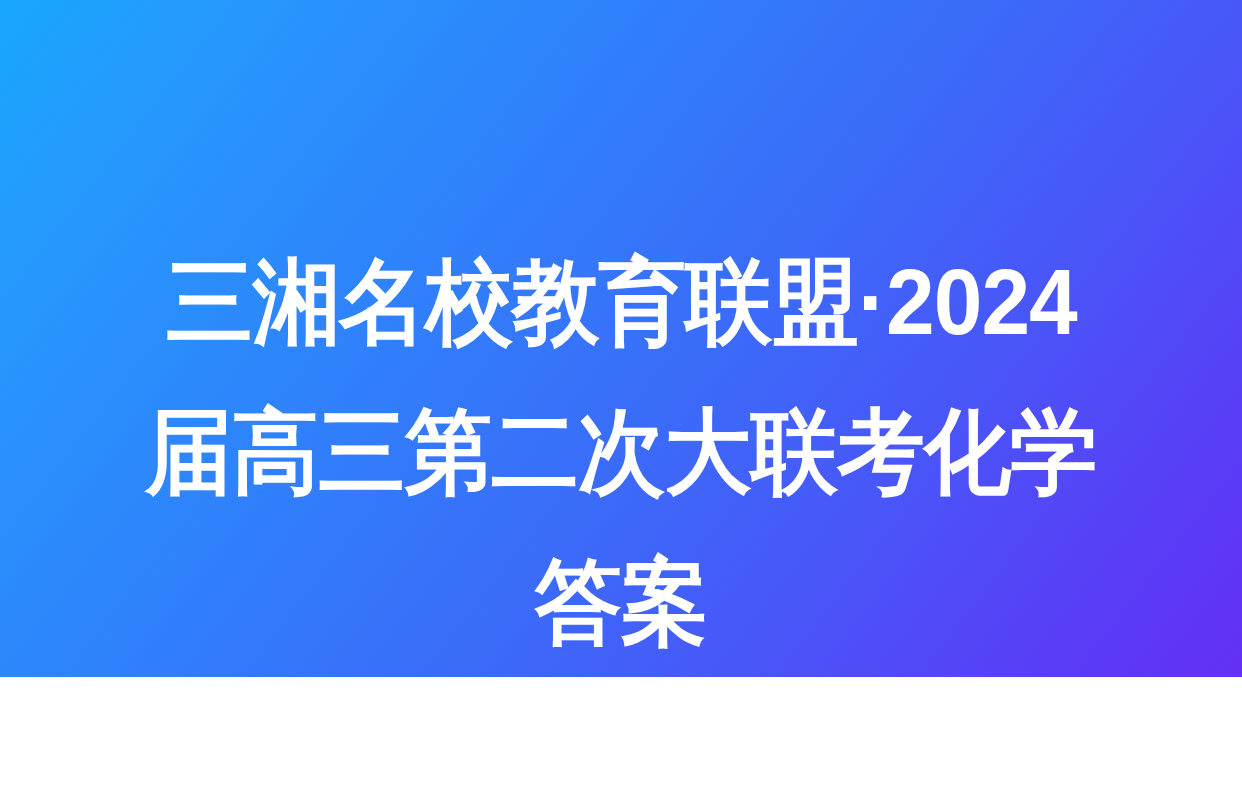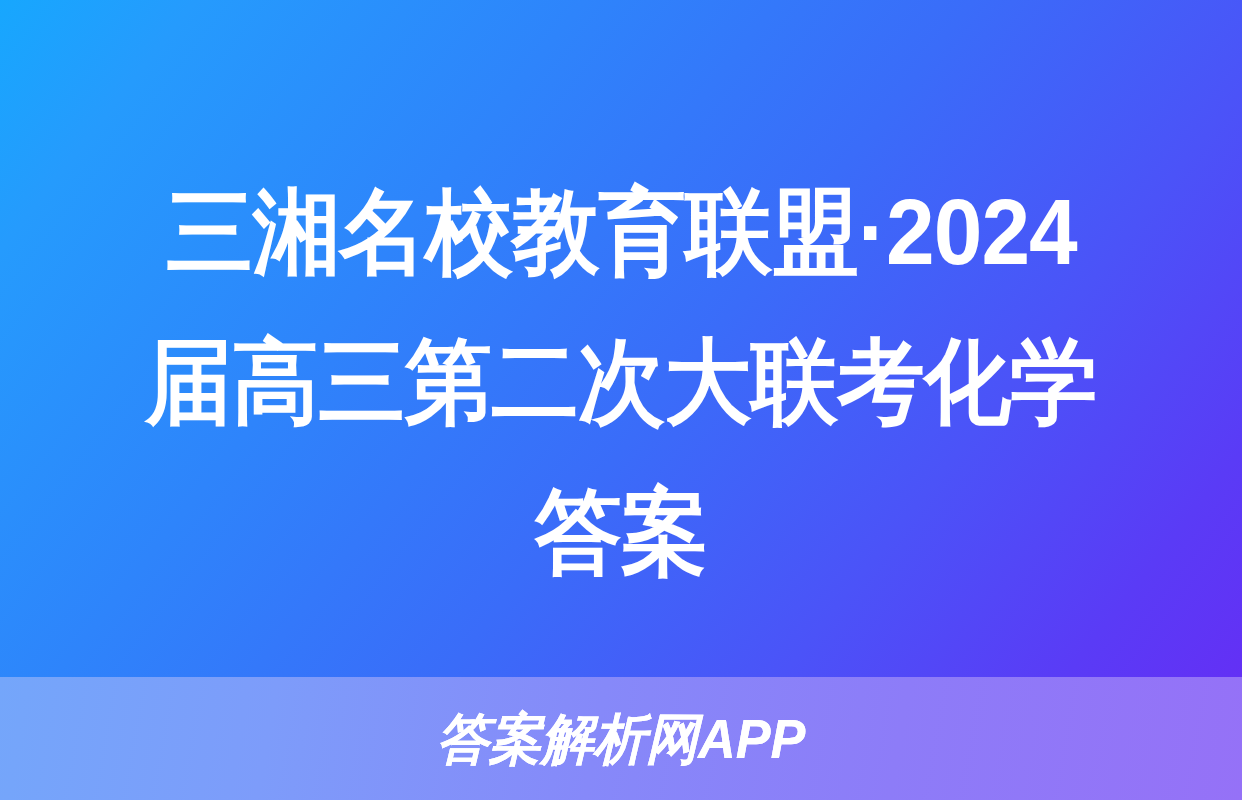--- a/index.html
+++ b/index.html
@@ -39,21 +39,21 @@
   
   #title-block {
     position: absolute;
     left: 0;
     top: 0;
     width: 1242px;
     height: 677px;
     display: flex;
     flex-direction: column;
     align-items: center;
-    justify-content: center;
+    justify-content: flex-end;
     padding-top: 86px;
     box-sizing: border-box;
   }
 
   .title-line {
     color: #ffffff;
     font-family: "Liberation Sans Narrow", "Liberation Sans", "DejaVu Sans", sans-serif;
     font-weight: bold;
     font-size: 93px;
     line-height: 150px;
@@ -103,17 +103,14 @@
 <div id="poster">
 
   <div id="hero"></div>
 
   <div id="title-block">
     <div class="title-line">三湘名校教育联盟·2024</div>
     <div class="title-line">届高三第二次大联考化学</div>
     <div class="title-line">答案</div>
   </div>
 
-  <div id="footer-band">
-    <div id="footer-text">答案解析网APP</div>
-  </div>
 
 </div>
 
 </body></html>

